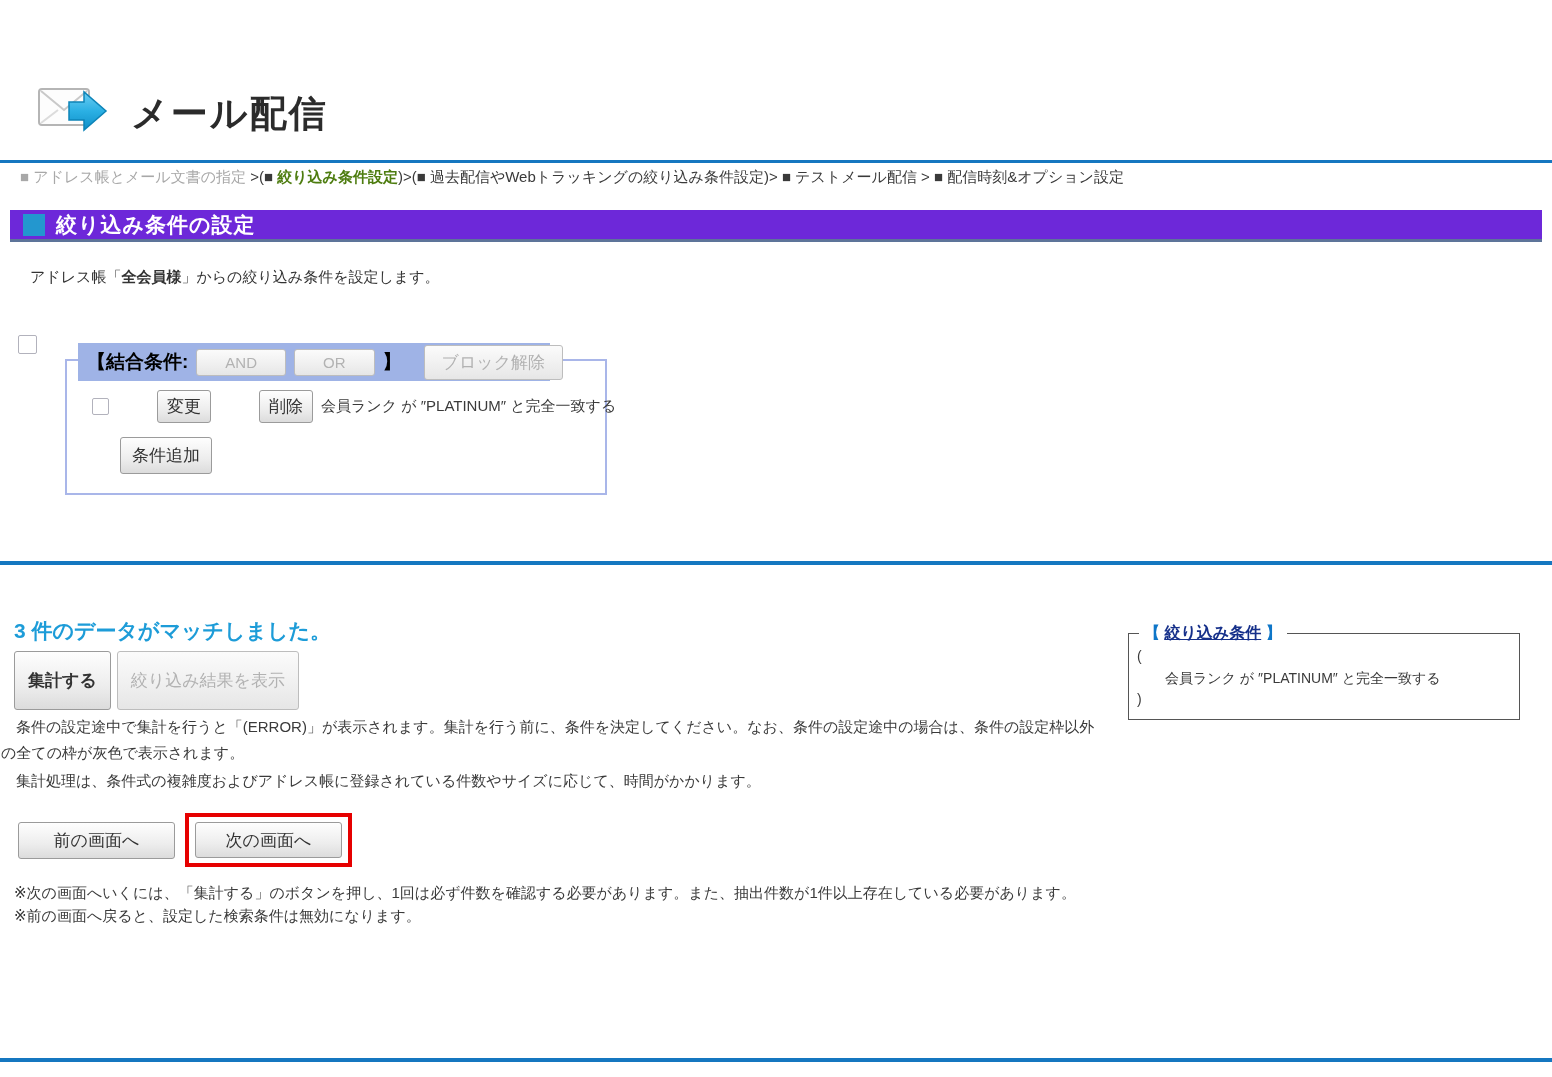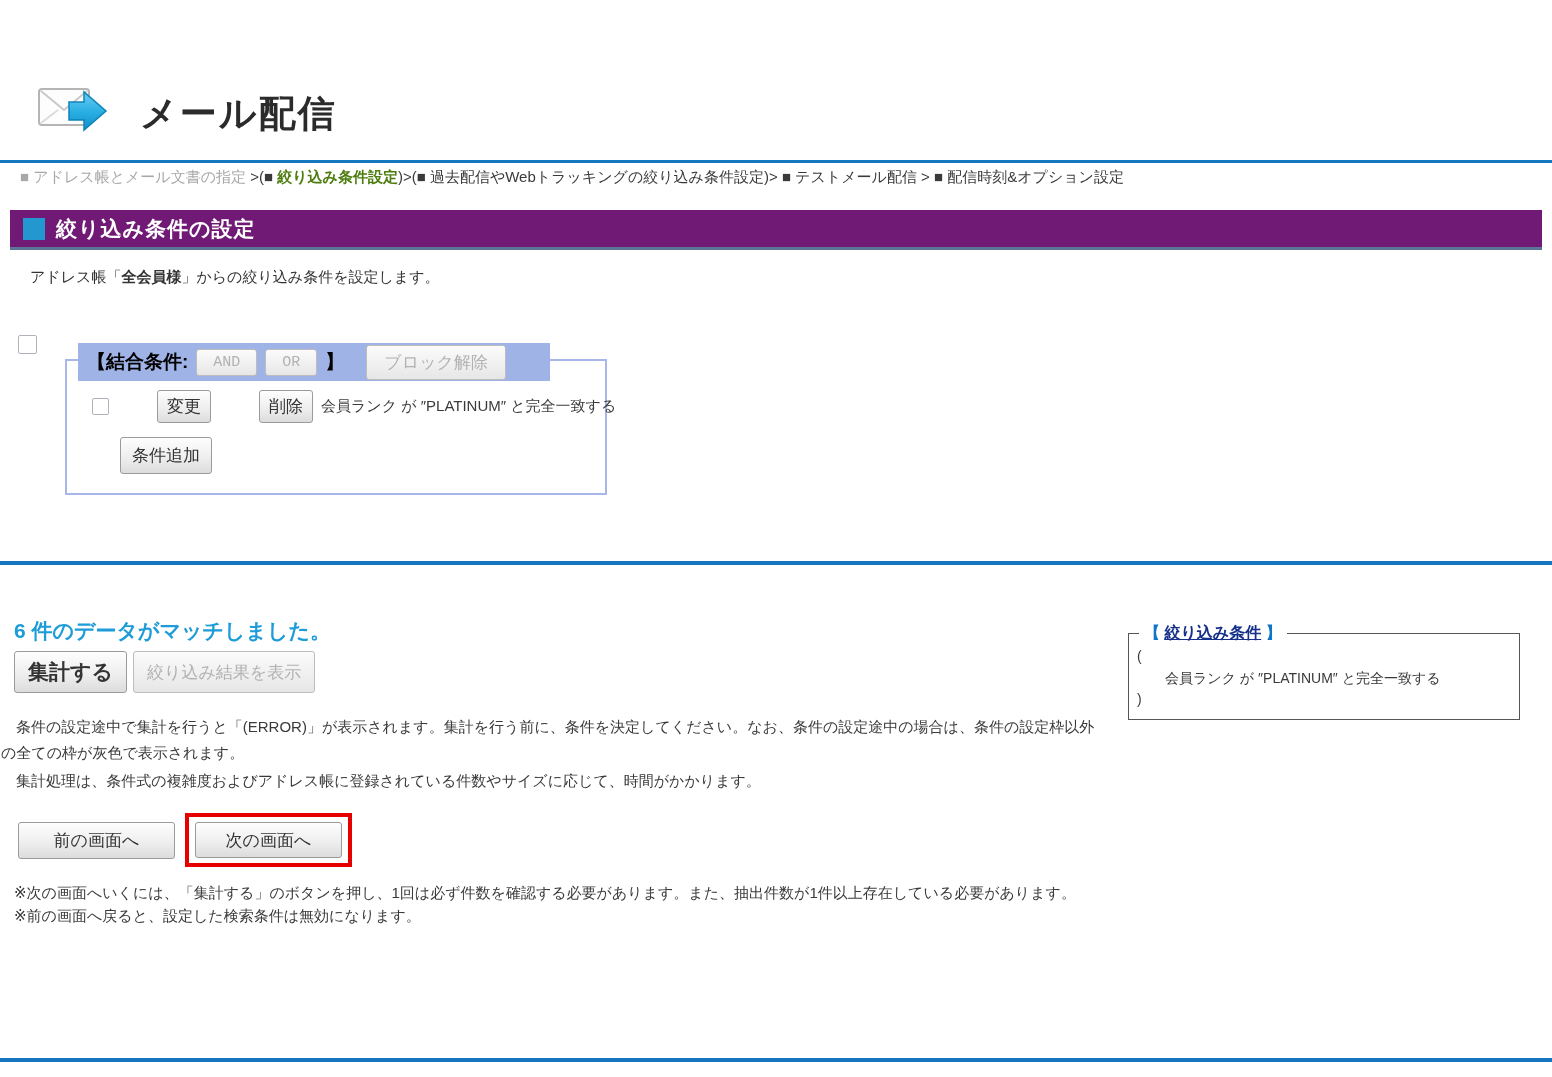--- a/index.html
+++ b/index.html
@@ -1,36 +1,36 @@
 <!DOCTYPE html>
 <html><head>
 <meta charset="utf-8">
 <style>
   * { margin:0; padding:0; box-sizing:border-box; }
   html,body { width:1552px; height:1077px; background:#fff; overflow:hidden;
     font-family:"Liberation Sans","DejaVu Sans",sans-serif; color:#333; }
 
   
-  .logo-row { position:absolute; top:80px; left:36px; display:flex; align-items:center; gap:28px; }
+  .logo-row { position:absolute; top:80px; left:36px; display:flex; align-items:center; gap:19px; }
   .logo-title { font-size:37px; font-weight:bold; color:#2b2b2b; letter-spacing:2px; }
 
   
   .rule { position:absolute; left:0; width:1552px; background:#1577c0; }
   .rule-1 { top:160px; height:3px; }
   .rule-2 { top:561px; height:4px; }
   .rule-3 { top:1058px; height:4px; }
 
   
   .breadcrumb { position:absolute; top:168px; left:20px; font-size:15px; white-space:nowrap; color:#3a3a3a; }
   .bc-gray { color:#a8a8a8; }
   .bc-current { color:#4d7c0f; font-weight:bold; }
 
   
-  .section-bar { position:absolute; top:210px; left:10px; width:1532px; height:40px;
-    background:#701a75; border-bottom:3px solid #5d7499; display:flex; align-items:center; }
+  .section-bar { position:absolute; top:210px; left:10px; width:1532px; height:32px;
+    background:#6d28d9; border-bottom:3px solid #5d7499; display:flex; align-items:center; }
   .section-square { width:22px; height:22px; background:#2397cf; margin:0 11px 0 13px; flex:0 0 auto; }
   .section-title { color:#fff; font-size:21px; font-weight:bold; letter-spacing:1px; }
 
   .intro { position:absolute; top:268px; left:30px; font-size:15px; }
   .intro b { font-weight:bold; }
 
   
   .checkbox { display:inline-block; width:19px; height:19px; background:#fff;
     border:1px solid #b2b2bc; border-radius:2px; cursor:pointer; }
   .btn { font-family:inherit; color:#333; font-size:16px;
@@ -39,33 +39,33 @@
   .btn.disabled { color:#b2b2b2; background:linear-gradient(#fbfbfb,#efefef 60%,#e6e6e6);
     border-color:#bdbdbd; cursor:default; }
 
   
   .cond-outer-cb { position:absolute; top:335px; left:18px; }
   .cond-box { position:absolute; top:359px; left:65px; width:542px; height:136px;
     border:2px solid #a9b6e9; background:#fff; }
   .cond-strip { position:absolute; top:-18px; left:11px; width:472px; height:38px;
     background:#9fb3e6; display:flex; align-items:center; padding-left:9px; }
   .join-label { font-size:19px; font-weight:bold; color:#000000; white-space:nowrap; }
-  .strip-btn { font-size:15px; padding:4px 16px; margin-left:8px;font-family:Liberation Mono, monospace; }
+  .strip-btn { font-size:15px; padding:4px 28px; margin-left:8px; }
   .unblock-btn { font-size:17px; padding:5px 17px; margin-left:22px; }
   .join-close { margin-left:8px; }
   .cond-row1 { position:absolute; top:29px; left:25px; display:flex; align-items:center; gap:8px; }
   .cond-row1 .btn { font-size:17px; padding:4px 9px;margin-left:40px; }
   .cond-text { font-size:15px; white-space:nowrap; color:#3a3a3a; }
   .cond-row2 { position:absolute; top:76px; left:53px; }
   .add-btn { font-size:17px; padding:6px 11px; }
 
   
   .match-line { position:absolute; top:617px; left:14px; font-size:21px; font-weight:bold; color:#1d9cd8; }
   .result-buttons { position:absolute; top:651px; left:14px; display:flex; gap:6px; }
-  .aggregate-btn { font-size:21px; font-weight:bold; padding:6px 13px; }
+  .aggregate-btn { font-size:17px; font-weight:bold; padding:17px 13px; }
   .show-results-btn { font-size:17px; padding:5px 13px;text-align:right; }
 
   
   .filter-summary { position:absolute; top:623px; left:1128px; width:392px;
     border:1px solid #555; padding:2px 8px 8px 8px; background:#fff; }
   .filter-summary legend { font-size:16px; font-weight:bold; padding:0 5px; margin-left:2px; white-space:nowrap;margin-top:16px; }
   .fs-bracket { color:#0e76c8; }
   .fs-link { color:#16308a; text-decoration:underline; cursor:pointer; }
   .fs-line { font-size:14px; line-height:1.55; color:#3a3a3a; white-space:pre; }
 
@@ -133,21 +133,21 @@
     <button class="btn">削除</button>
     <span class="cond-text">会員ランク が ″PLATINUM″ と完全一致する</span>
   </div>
   <div class="cond-row2">
     <button class="btn add-btn">条件追加</button>
   </div>
 </div>
 
 <div class="rule rule-2"></div>
 
-<div class="match-line">6 件のデータがマッチしました。</div>
+<div class="match-line">3 件のデータがマッチしました。</div>
 <div class="result-buttons">
   <button class="btn aggregate-btn">集計する</button>
   <button class="btn show-results-btn disabled" disabled="">絞り込み結果を表示</button>
 </div>
 
 <fieldset class="filter-summary">
   <legend><span class="fs-bracket">【 </span><a class="fs-link">絞り込み条件</a><span class="fs-bracket"> 】</span></legend>
   <div class="fs-line">(</div>
   <div class="fs-line">　　会員ランク が ″PLATINUM″ と完全一致する</div>
   <div class="fs-line">)</div>

